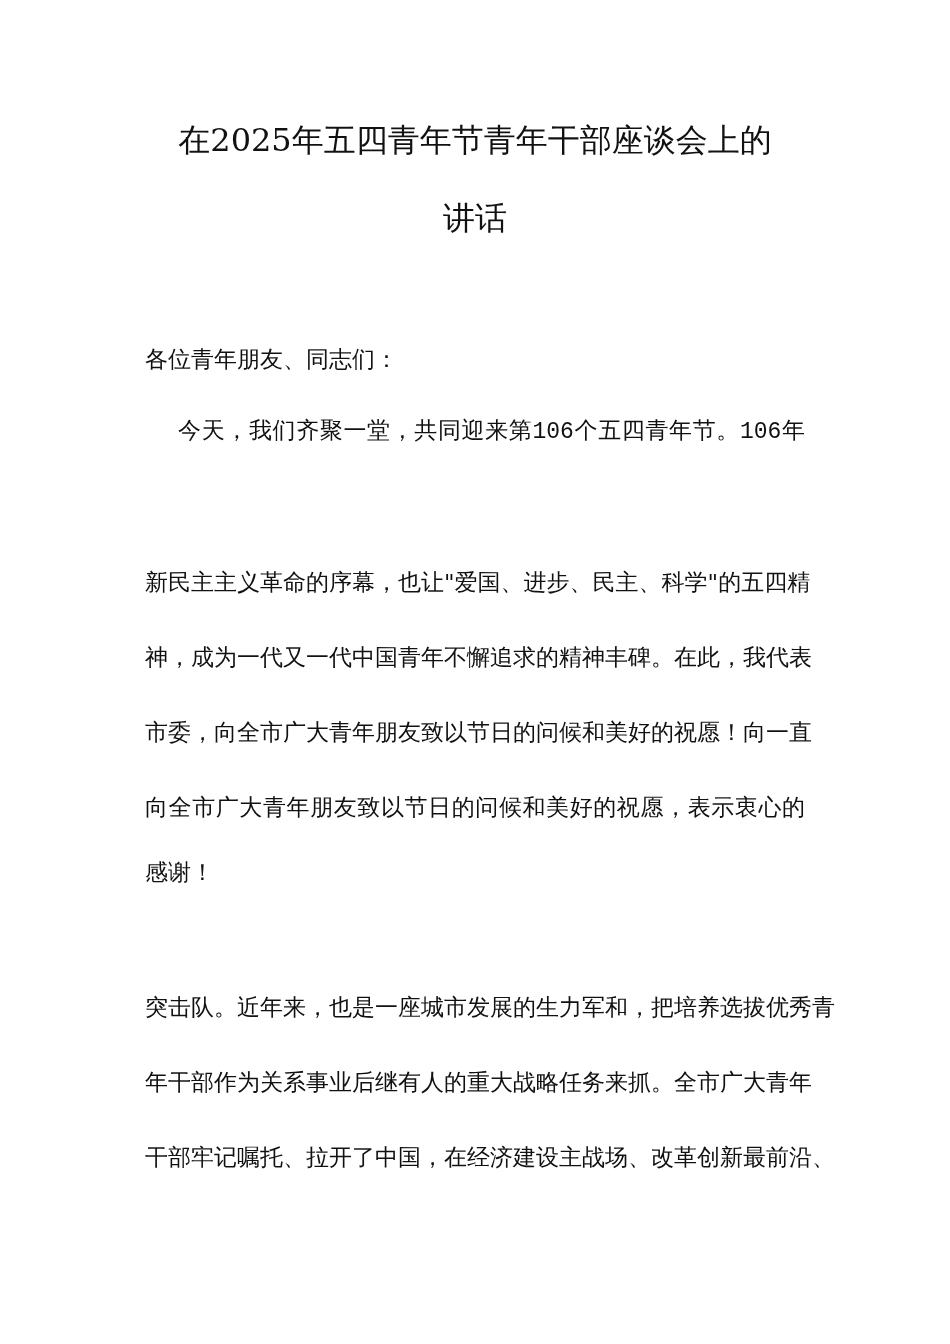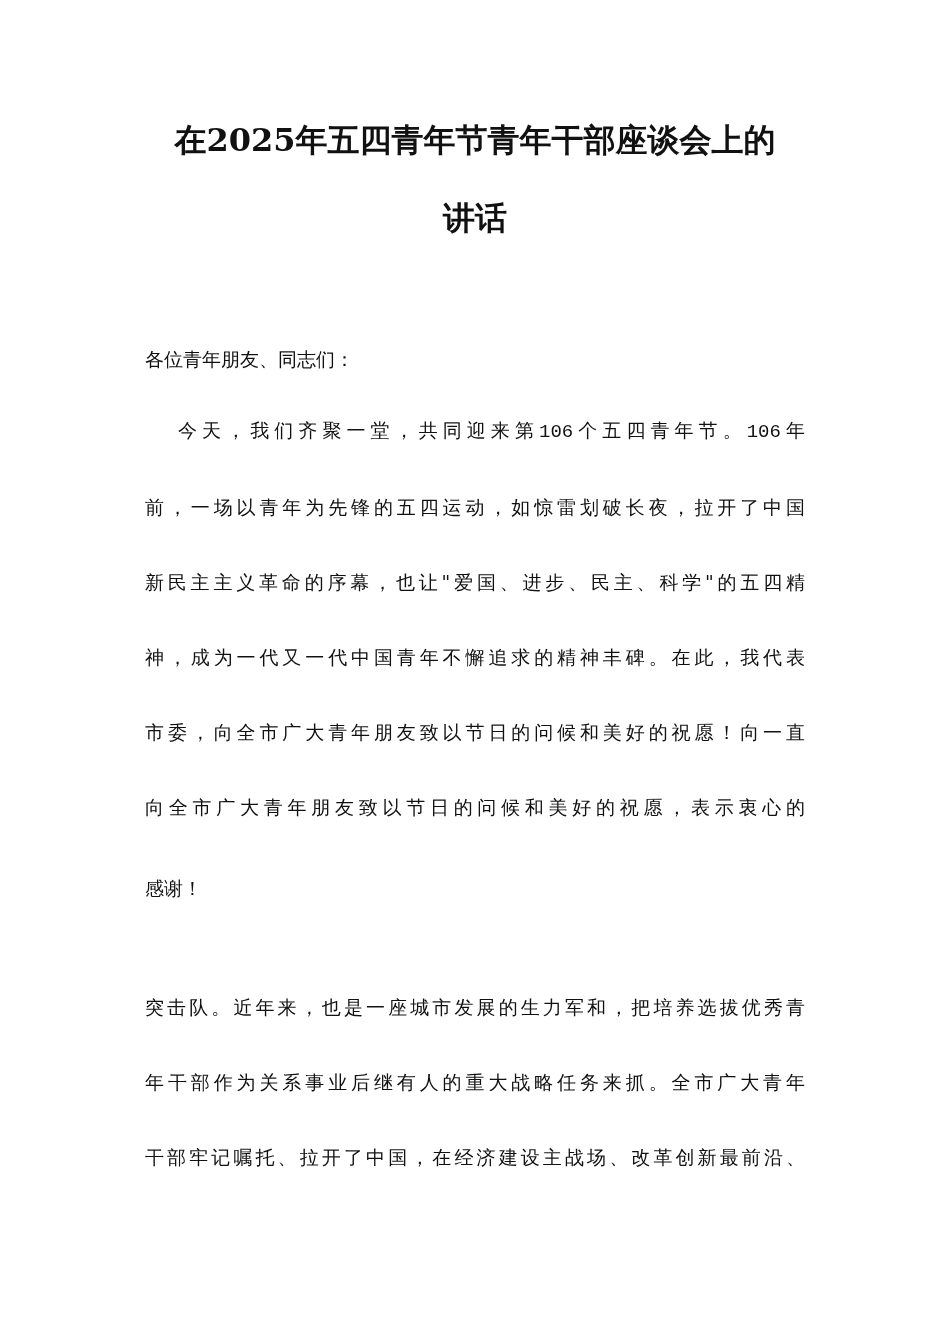--- a/index.html
+++ b/index.html
@@ -25,27 +25,26 @@
     }
     .title-line {
       position: absolute;
       left: 0;
       width: 950px;
       text-align: center;
       font-size: 32px;
       line-height: 40px;
       white-space: nowrap;
       letter-spacing: 0px;
-      font-weight: bold;
     }
     .body-line {
       position: absolute;
       left: 145px;
       width: 660px;
-      font-size: 19px;
+      font-size: 23px;
       line-height: 28px;
       white-space: nowrap;
       text-align: justify;
       text-align-last: justify;
     }
     .body-line.last {
       text-align-last: left;
     }
     .body-line.indent {
       left: 178px;
@@ -56,24 +55,23 @@
 <body>
 
 <div class="page">
 
   <div class="title-line" style="top:120px;">在2025年五四青年节青年干部座谈会上的</div>
   <div class="title-line" style="top:198px;">讲话</div>
 
   <div class="body-line last" style="top:345px;">各位青年朋友、同志们：</div>
 
   <div class="body-line indent" style="top:418px;font-family:Liberation Mono, monospace;">今天，我们齐聚一堂，共同迎来第106个五四青年节。106年</div>
-  <div class="body-line" style="top:493px;">前，一场以青年为先锋的五四运动，如惊雷划破长夜，拉开了中国</div>
   <div class="body-line" style="top:568px;">新民主主义革命的序幕，也让"爱国、进步、民主、科学"的五四精</div>
   <div class="body-line" style="top:718px;">市委，向全市广大青年朋友致以节日的问候和美好的祝愿！向一直</div>
   <div class="body-line" style="top:643px;">神，成为一代又一代中国青年不懈追求的精神丰碑。在此，我代表</div>
   <div class="body-line" style="top:793px;">向全市广大青年朋友致以节日的问候和美好的祝愿，表示衷心的</div>
-  <div class="body-line last" style="top:858px;margin-top:16px;">感谢！</div>
+  <div class="body-line last" style="top:858px;">感谢！</div>
 
   <div class="body-line" style="top:993px;">突击队。近年来，也是一座城市发展的生力军和，把培养选拔优秀青</div>
   <div class="body-line" style="top:1068px;">年干部作为关系事业后继有人的重大战略任务来抓。全市广大青年</div>
   <div class="body-line" style="top:1143px;">干部牢记嘱托、拉开了中国，在经济建设主战场、改革创新最前沿、</div>
 
 </div>
 
 </body></html>

